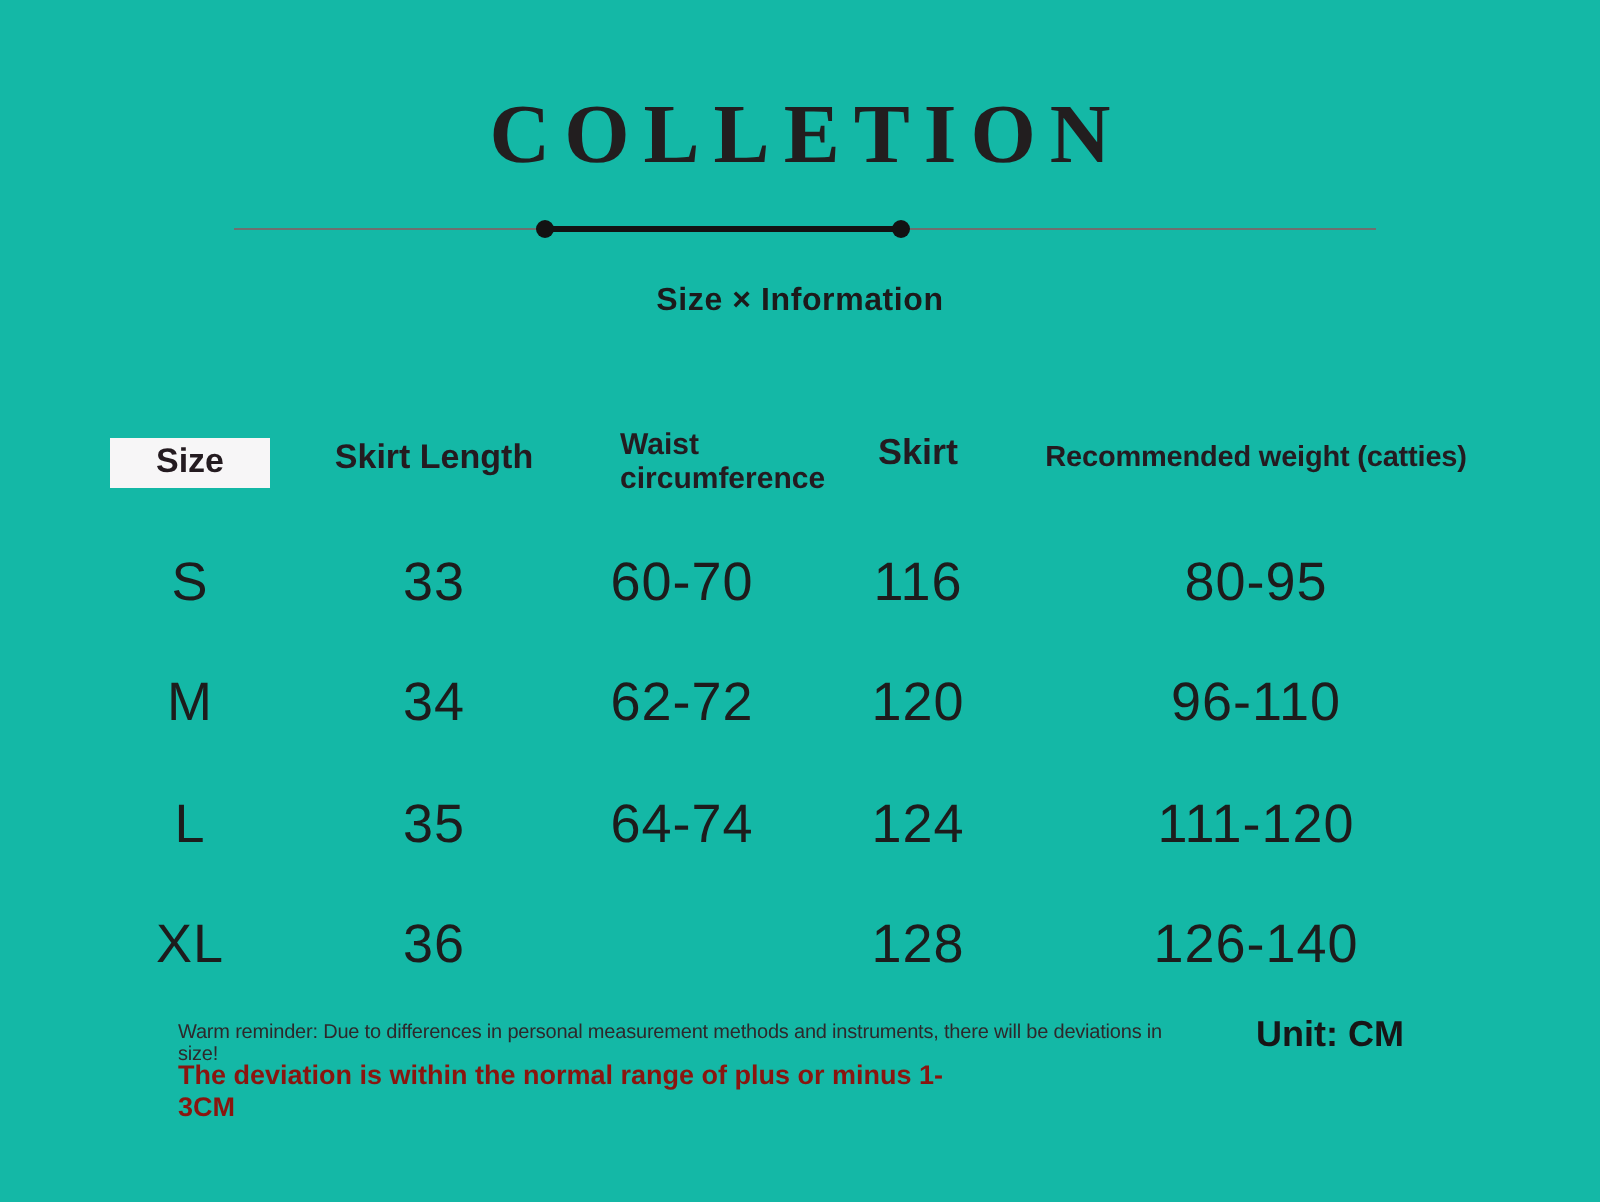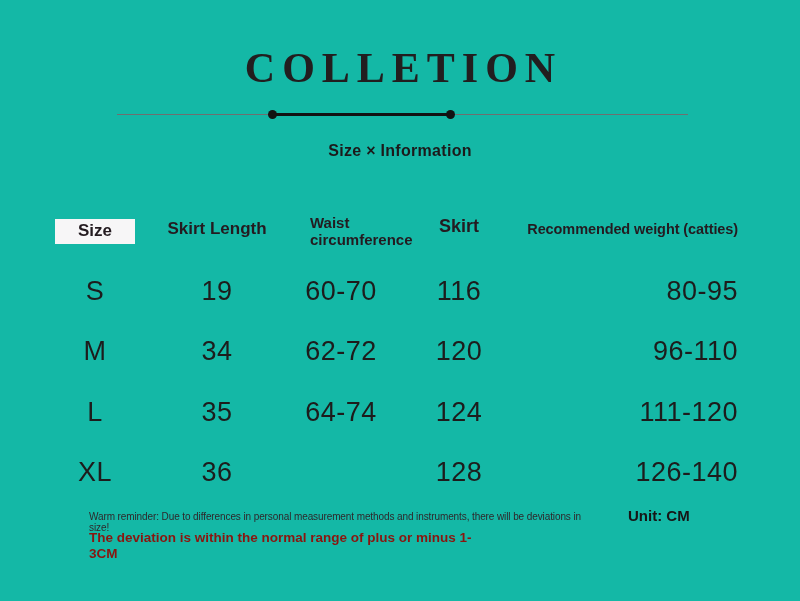--- a/index.html
+++ b/index.html
@@ -60,21 +60,21 @@
     letter-spacing: 0.3px;
     color: #1c1a1b;
   }
 
   
   .cell { position: absolute; text-align: center; }
   .c1 { left: 55px;  width: 80px; }
   .c2 { left: 147px; width: 140px; }
   .c3 { left: 280px; width: 122px; }
   .c4 { left: 400px; width: 118px; }
-  .c5 { left: 518px; width: 220px; text-align: right; }
+  .c5 { left: 518px; width: 220px; }
 
   
   .th { font-weight: 700; color: #241b20; }
   .h1 { top: 219px; font-size: 17px; background: #f7f6f7; padding: 2px 0 3px; text-align: center; }
   .h2 { top: 219px; font-size: 17px; }
   .h3 { top: 214px; font-size: 15px; line-height: 17px; text-align: left; padding-left: 6px; margin-left: 24px; }
   .h4 { top: 216px; font-size: 18px; }
   .h5 { top: 221px; font-size: 14.5px; letter-spacing: -0.1px; }
 
   
@@ -97,21 +97,21 @@
     left: 89px; top: 511px;
     width: 500px;
     font-size: 10px;
     font-weight: 400;
     letter-spacing: -0.1px;
     color: #2e282b;
   }
   .unit-label {
     position: absolute;
     left: 628px; top: 507px;
-    font-size: 15px;
+    font-size: 18px;
     font-weight: 700;
     color: #171516;
   }
   .deviation-note {
     position: absolute;
     left: 89px; top: 530px;
     width: 396px;
     font-size: 13.5px;
     font-weight: 700;
     line-height: 16px;
@@ -135,21 +135,21 @@
   <div>
     <span class="cell th c1 h1">Size</span>
     <span class="cell th c2 h2">Skirt Length</span>
     <span class="cell th c3 h3">Waist circumference</span>
     <span class="cell th c4 h4">Skirt</span>
     <span class="cell th c5 h5">Recommended weight (catties)</span>
   </div>
 
   <div class="row row-s">
     <span class="cell td c1">S</span>
-    <span class="cell td c2">19</span>
+    <span class="cell td c2">33</span>
     <span class="cell td c3">60-70</span>
     <span class="cell td c4">116</span>
     <span class="cell td c5">80-95</span>
   </div>
 
   <div class="row row-m">
     <span class="cell td c1">M</span>
     <span class="cell td c2">34</span>
     <span class="cell td c3">62-72</span>
     <span class="cell td c4">120</span>

